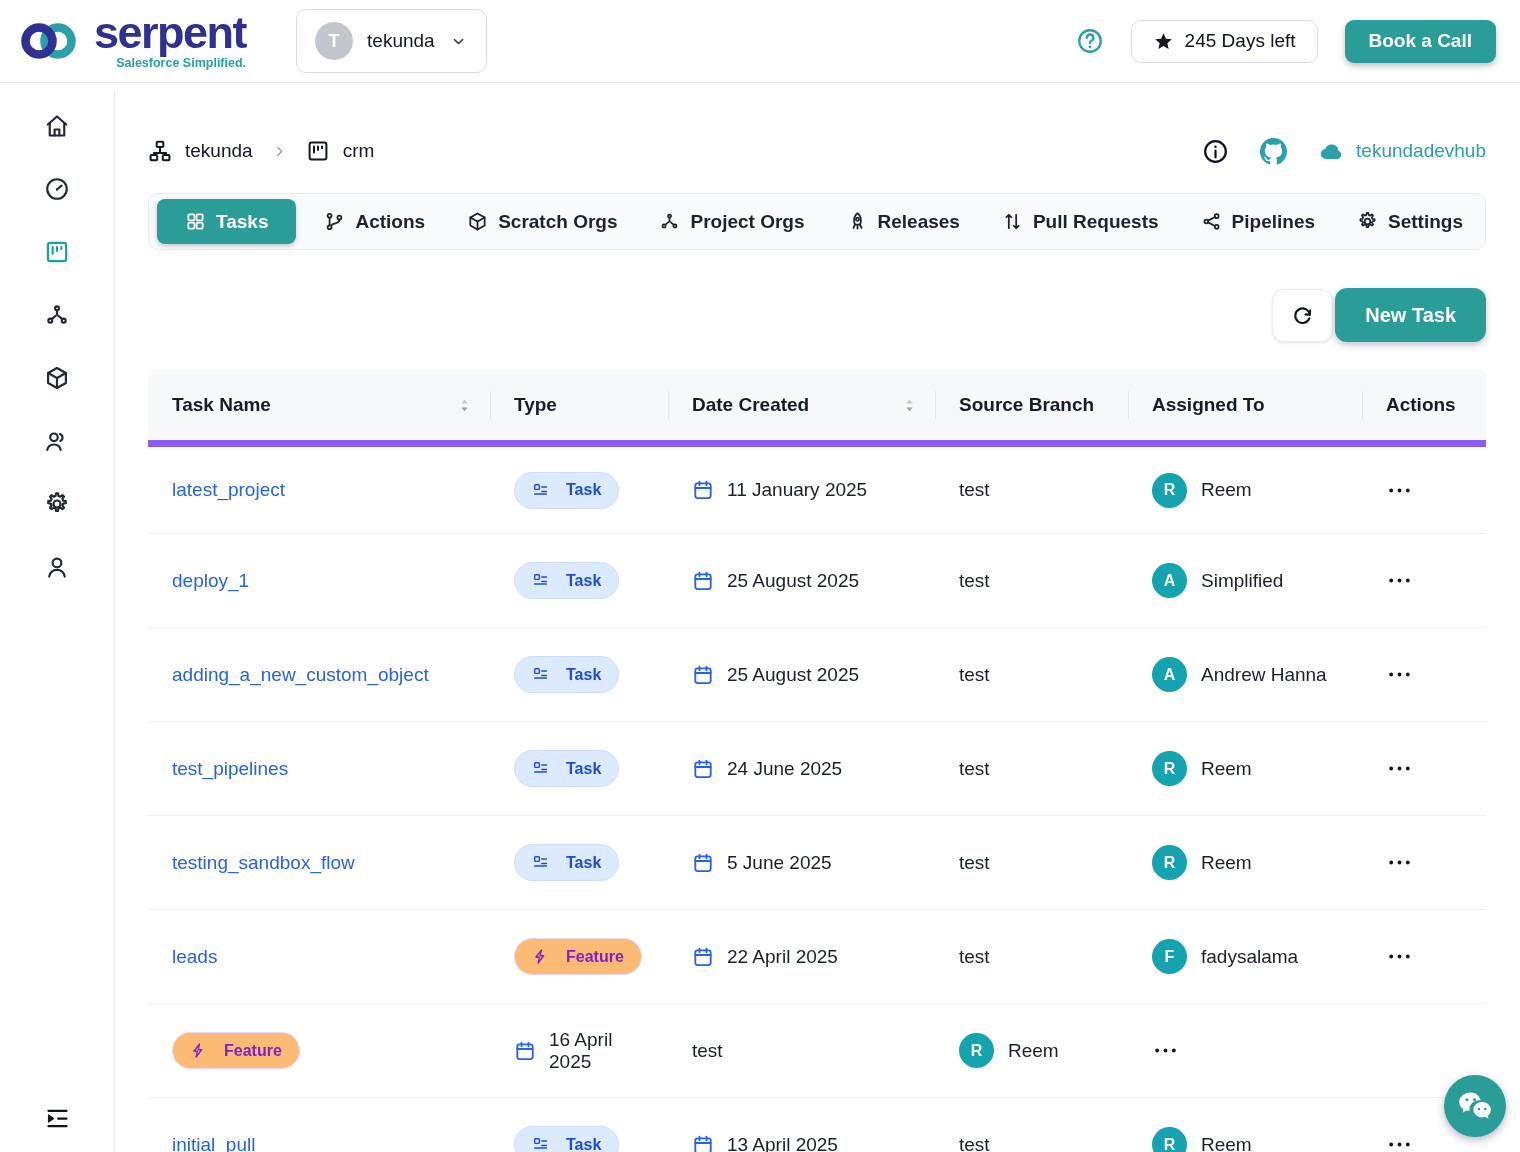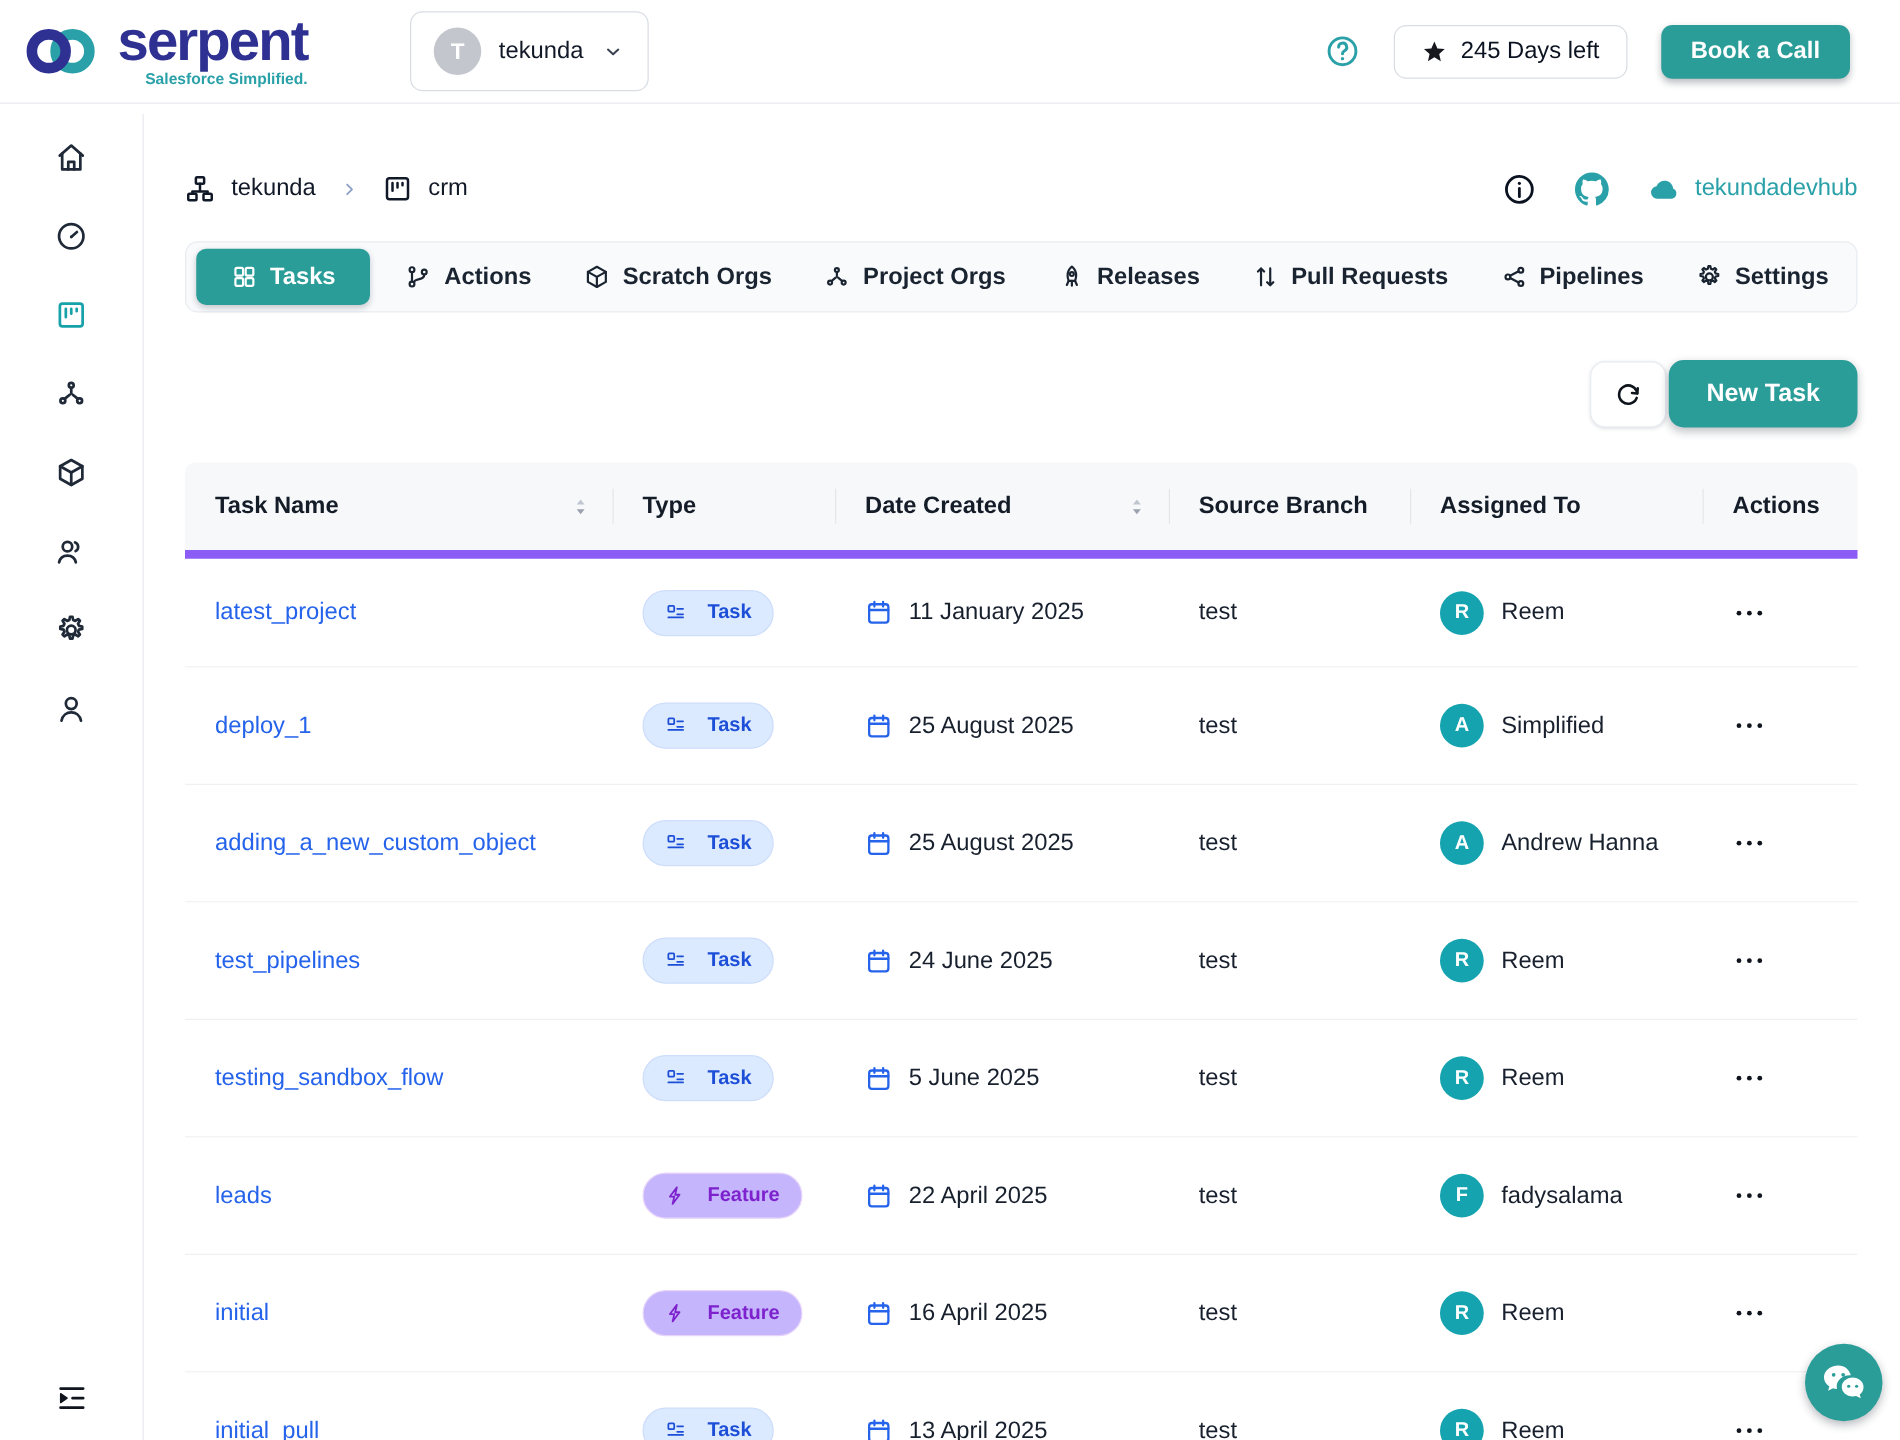--- a/index.html
+++ b/index.html
@@ -3,21 +3,21 @@
 <meta charset="utf-8">
 <style>
   * { box-sizing: border-box; }
   html, body { margin: 0; padding: 0; }
   body { font-family: "Liberation Sans", sans-serif; background: #fff; }
   .screen { position: relative; width: 1520px; height: 1152px; overflow: hidden; background: #fff; }
   .icon { display: inline-flex; flex: none; }
   .icon svg { width: 100%; height: 100%; display: block; }
 
   
-  .top { height: 83px; display: flex; align-items: center; padding: 0 40px 0 16px; border-bottom: 1px solid #e8eaee; gap: 32px; }
+  .top { height: 83px; display: flex; align-items: center; padding: 0 24px 0 16px; border-bottom: 1px solid #e8eaee; }
   .logo { display: flex; align-items: center; gap: 12px; cursor: pointer; }
   .logo-mark { width: 66px; height: 48px; }
   .brand { font-size: 45px; font-weight: 700; color: #2e3192; line-height: 0.92; letter-spacing: -1.5px; }
   .tagline { font-size: 12.5px; color: #2aa0a8; font-weight: 600; text-align: right; margin-top: 3px; }
   .org-selector { margin-left: 50px; display: flex; align-items: center; gap: 14px; border: 1px solid #d9dde3; border-radius: 10px; padding: 0 18px; height: 64px; cursor: pointer; background: #fff; }
   .org-avatar { width: 38px; height: 38px; border-radius: 50%; background: #c3c7cd; color: #fff; font-size: 18px; font-weight: 600; display: flex; align-items: center; justify-content: center; }
   .org-label { font-size: 19px; color: #111827; }
   .chev { width: 19px; height: 19px; color: #374151; }
   .header-right { margin-left: auto; display: flex; align-items: center; gap: 27px; }
   .help { width: 28px; height: 28px; color: #2aa0a8; cursor: pointer; }
@@ -67,21 +67,21 @@
   .th { display: flex; align-items: center; padding: 0 16px 0 24px; font-size: 19px; font-weight: 700; color: #141c28; position: relative; }
   .th + .th::before { content: ""; position: absolute; left: 0; top: 21px; bottom: 21px; width: 1px; background: #e3e7ec; }
   .sort { width: 19px; height: 19px; margin-left: auto; cursor: pointer; }
   .trow { height: 94px; border-bottom: 1px solid #eef0f4; background: #fff; }
   .trow:first-child { border-top: 7px solid #8b5cf6; }
   .td { display: flex; align-items: center; padding: 0 16px 0 24px; font-size: 19px; color: #18202e; min-width: 0; }
   .task-link { color: #2563eb; font-size: 19px; text-decoration: none; white-space: nowrap; overflow: hidden; text-overflow: ellipsis; cursor: pointer; }
   .badge { display: inline-flex; align-items: center; gap: 17px; height: 37px; padding: 0 17px; border-radius: 19px; font-size: 16px; font-weight: 700; }
   .badge .icon { width: 17px; height: 17px; }
   .badge.task { background: #dbeafe; color: #1d4ed8; border: 1px solid #cdddfb; }
-  .badge.feature { background: #c4b5fd; color: #7e22ce; border: 1px solid #e7d4fa; }
+  .badge.feature { background: #fdba74; color: #7e22ce; border: 1px solid #e7d4fa; }
   .cal { width: 22px; height: 22px; color: #2563eb; margin-right: 13px; }
   .branch { color: #18202e; }
   .avatar { width: 35px; height: 35px; border-radius: 50%; background: #14a3af; color: #fff; font-size: 16px; font-weight: 700; display: flex; align-items: center; justify-content: center; margin-right: 14px; flex: none; }
   .assignee-name { white-space: nowrap; overflow: hidden; text-overflow: ellipsis; }
   .row-menu { width: 27px; height: 27px; color: #10151d; cursor: pointer; display: inline-flex; }
   .row-menu .icon { width: 27px; height: 27px; }
 
   
   .chat-fab { position: absolute; right: 14px; bottom: 15px; width: 62px; height: 62px; border-radius: 50%; background: #2a9d98; display: flex; align-items: center; justify-content: center; box-shadow: 0 3px 8px rgba(16,24,40,.3); cursor: pointer; }
   .chat-fab .icon { width: 38px; height: 38px; }
@@ -636,23 +636,20 @@
                   <svg viewBox="0 0 24 24" fill="currentColor">
                     <circle cx="4.6" cy="12" r="1.7"></circle>
                     <circle cx="12" cy="12" r="1.7"></circle>
                     <circle cx="19.4" cy="12" r="1.7"></circle>
                   </svg>
                 </span>
               </span>
             </div>
           </div>
           <div class="trow">
-            <div class="td col-name">
-              <a class="task-link">initial</a>
-            </div>
             <div class="td col-type">
               <span class="badge feature">
                 <span class="icon">
                   <svg viewBox="0 0 24 24" fill="none" stroke="currentColor" stroke-width="2" stroke-linecap="round" stroke-linejoin="round">
                     <path d="M13.4 2.6L5.6 13h4.9l-1.9 8.4L16.4 11h-4.9l1.9-8.4z"></path>
                   </svg>
                 </span>
                 <span class="badge-label">Feature</span>
               </span>
             </div>

